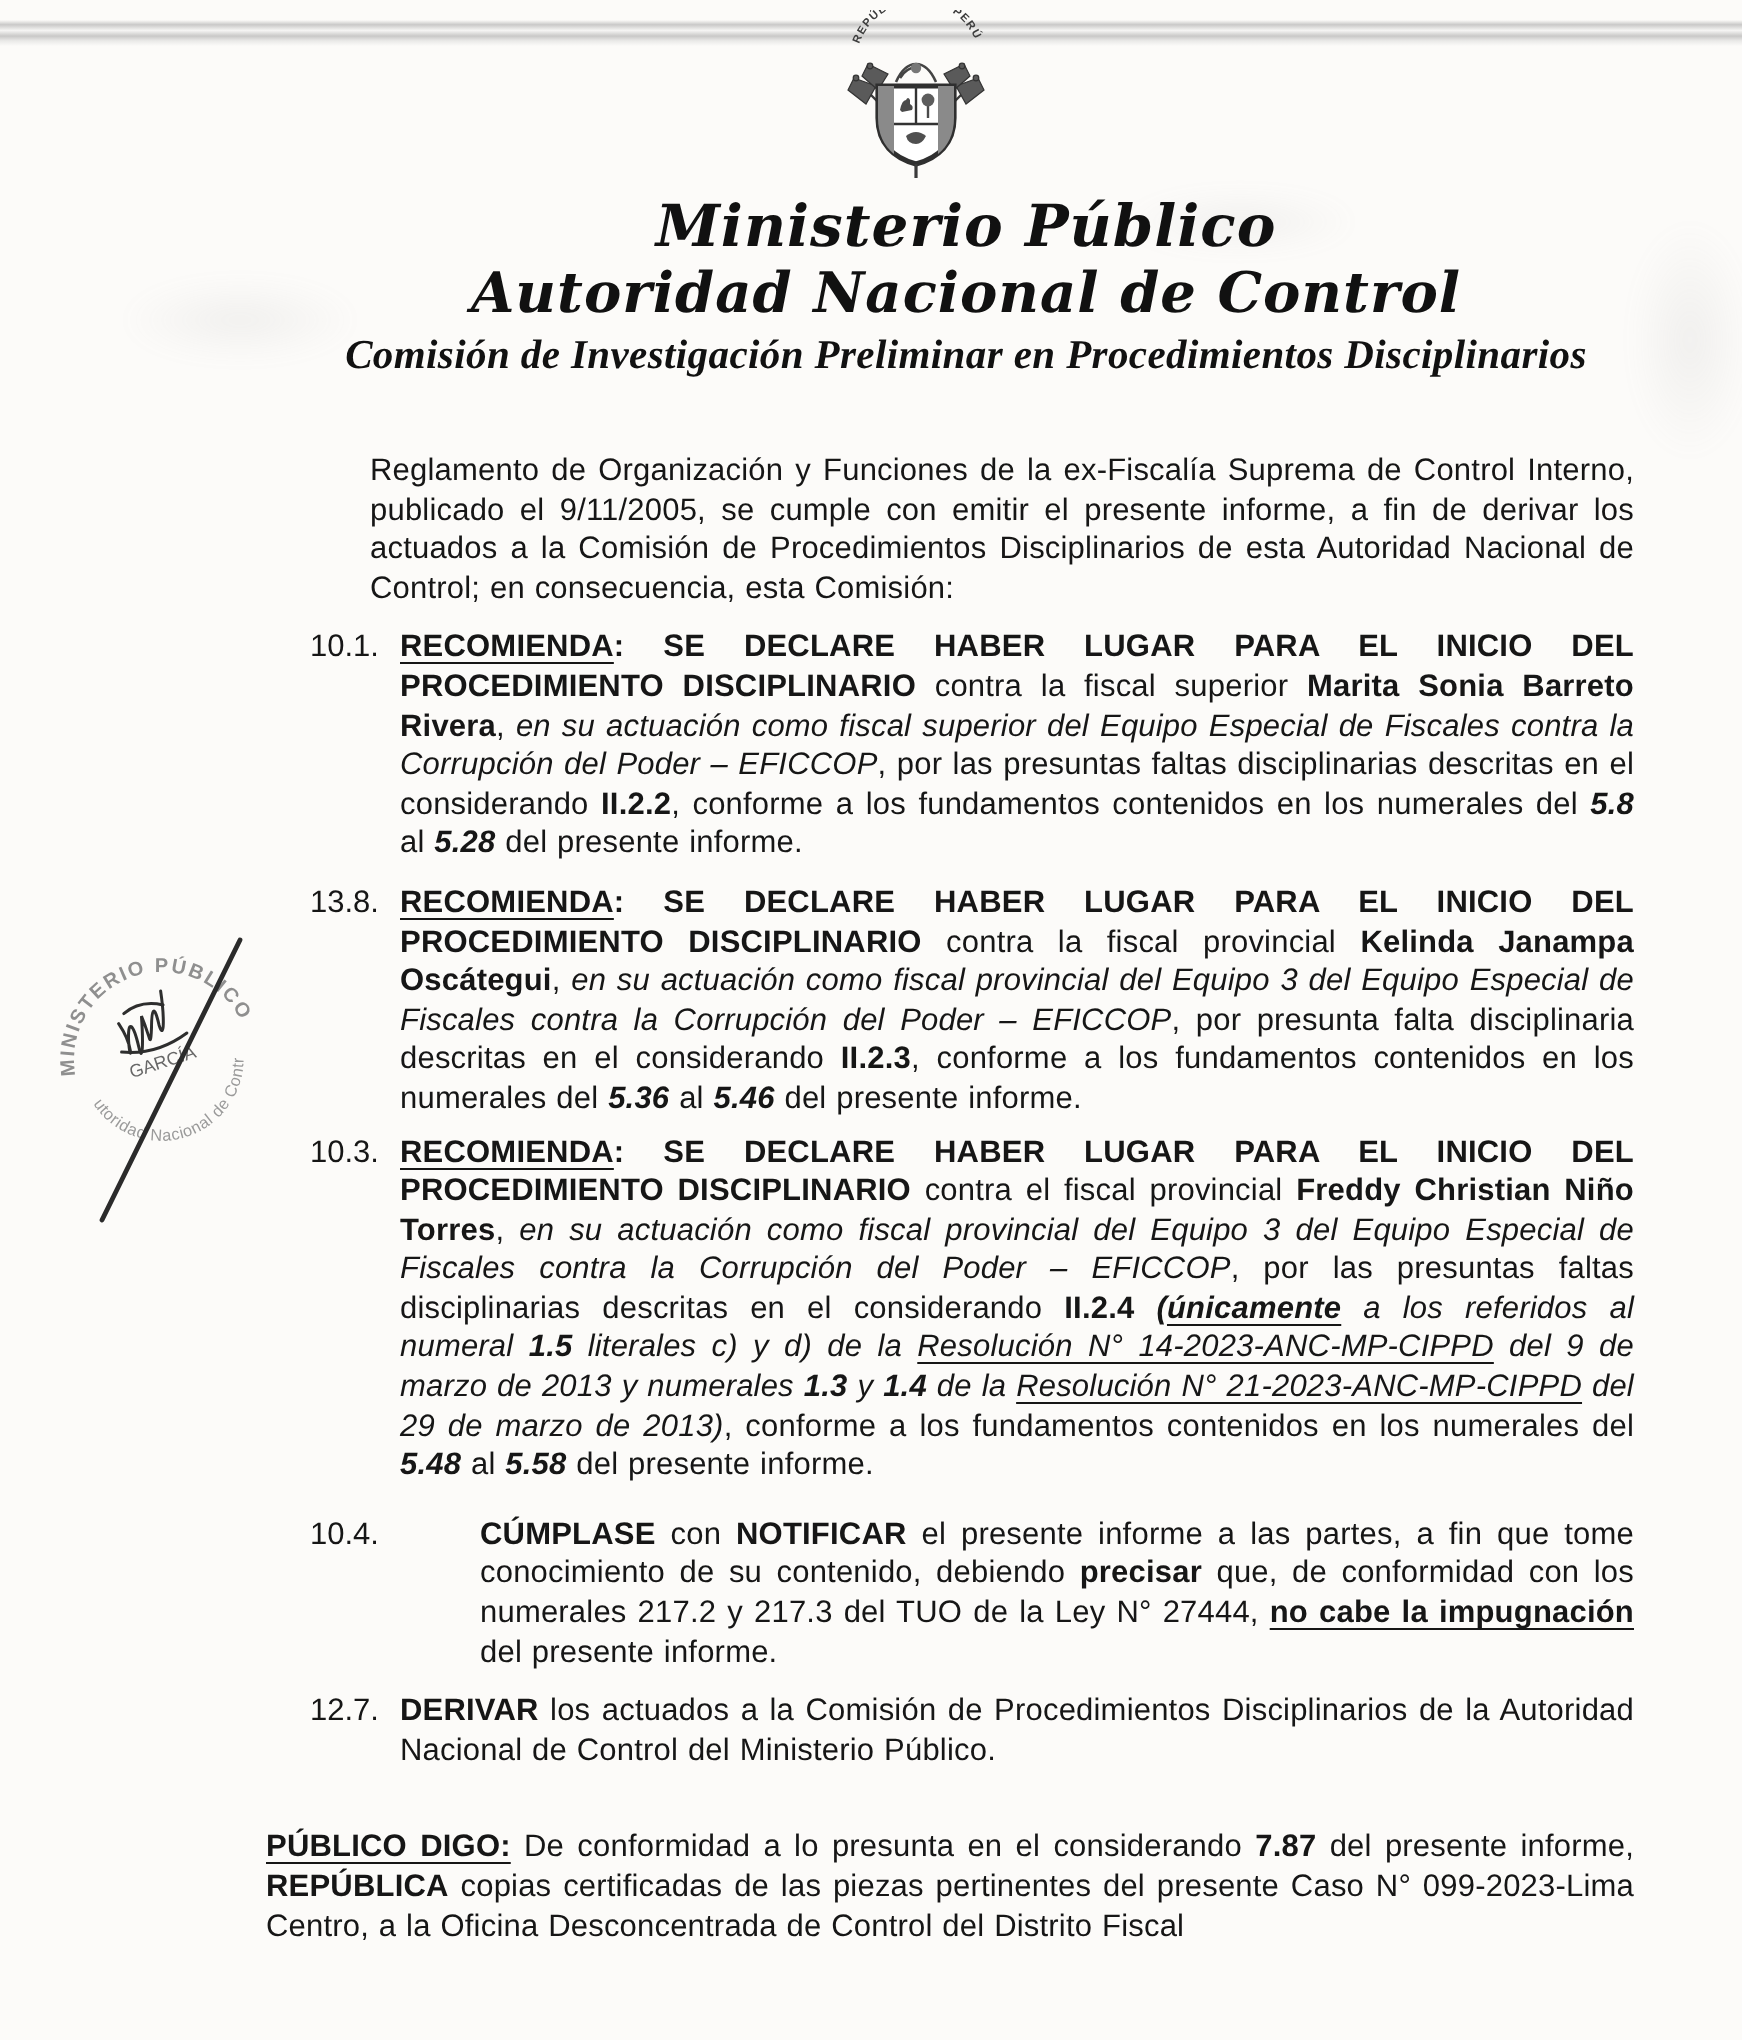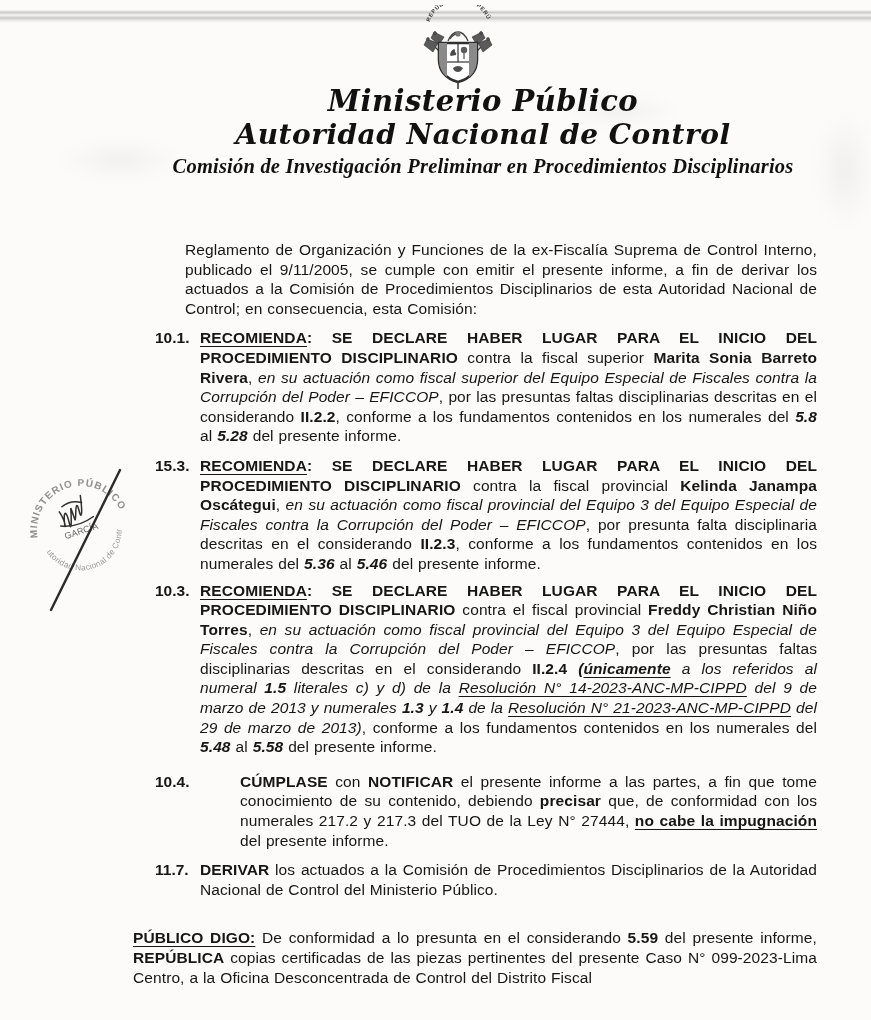--- a/index.html
+++ b/index.html
@@ -15,33 +15,33 @@
       rgba(160,160,160,0) 0%, rgba(160,160,160,.55) 18%, rgba(230,230,230,.3) 40%,
       rgba(150,150,150,.5) 62%, rgba(200,200,200,.35) 80%, rgba(160,160,160,0) 100%);
   }
   .smudge{position:absolute;border-radius:50%;filter:blur(6px);opacity:.12;background:radial-gradient(#9a9a9a,transparent 70%);}
   .smudge.a{left:815px;top:110px;width:60px;height:120px;}
   .smudge.b{left:60px;top:140px;width:120px;height:40px;}
   .smudge.c{left:560px;top:96px;width:120px;height:30px;}
 
   
   .coat{position:absolute;left:413px;top:5px;}
-  .hdr{position:absolute;left:95px;top:84px;width:776px;text-align:center;
+  .hdr{position:absolute;left:95px;top:96px;width:776px;text-align:center;
        font-family:"DejaVu Serif","Liberation Serif",serif;font-style:italic;color:#111;}
   .hdr .t1{font-size:29px;font-weight:600;letter-spacing:.5px;line-height:34px;}
   .hdr .t2{font-size:28px;font-weight:600;letter-spacing:.5px;line-height:33px;}
   .hdr .t3{font-size:20.5px;font-weight:bold;line-height:30px;letter-spacing:.2px;font-family:Liberation Serif, serif;}
 
   
-  .main{position:absolute;left:133px;top:240px;width:684px;}
+  .main{position:absolute;left:133px;top:226px;width:684px;}
   .para{margin:0;font-size:15.5px;line-height:19.6px;text-align:justify;
         letter-spacing:.1px;word-spacing:.5px;}
   .intro{margin-left:52px;}
   .item{display:flex;margin-top:10px;}
-  .item .num{flex:none;width:45px;font-weight:bold;font-size:15.5px;line-height:19.6px;margin-left:22px;}
+  .item .num{flex:none;width:45px;font-weight:normal;font-size:15.5px;line-height:19.6px;margin-left:22px;}
   .item .para{flex:1;}
   .sec3{margin-top:7px;}
   .sec4{margin-top:15px;gap:40px;}
   .closing{margin-top:29px;}
   .rb{font-weight:bold;}
   .ri{font-style:italic;}
   .ru{text-decoration:underline;text-underline-offset:2.5px;text-decoration-thickness:1.4px;}
 
   
   .stamp{position:absolute;left:14px;top:456px;}
@@ -142,35 +142,35 @@
 
   <main class="main">
     <p class="para intro"><span>Reglamento de Organización y Funciones de la ex-Fiscalía Suprema de Control Interno, publicado el 9/11/2005, se cumple con emitir el presente informe, a fin de derivar los actuados a la Comisión de Procedimientos Disciplinarios de esta Autoridad Nacional de Control; en consecuencia, esta Comisión:</span></p>
 
     <div class="item">
       <span class="num">10.1.</span>
       <p class="para"><span class="rb ru">RECOMIENDA</span><span class="rb">: </span><span class="rb">SE DECLARE HABER LUGAR PARA EL INICIO DEL PROCEDIMIENTO DISCIPLINARIO</span><span> contra la fiscal superior </span><span class="rb">Marita Sonia Barreto Rivera</span><span>, </span><span class="ri">en su actuación como fiscal superior del Equipo Especial de Fiscales contra la Corrupción del Poder – EFICCOP</span><span>, por las presuntas faltas disciplinarias descritas en el considerando </span><span class="rb">II.2.2</span><span>, conforme a los fundamentos contenidos en los numerales del </span><span class="rb ri">5.8</span><span> al </span><span class="rb ri">5.28</span><span> del presente informe.</span></p>
     </div>
 
     <div class="item">
-      <span class="num">15.3.</span>
+      <span class="num">13.8.</span>
       <p class="para"><span class="rb ru">RECOMIENDA</span><span class="rb">: </span><span class="rb">SE DECLARE HABER LUGAR PARA EL INICIO DEL PROCEDIMIENTO DISCIPLINARIO</span><span> contra la fiscal provincial </span><span class="rb">Kelinda Janampa Oscátegui</span><span>, </span><span class="ri">en su actuación como fiscal provincial del Equipo 3 del Equipo Especial de Fiscales contra la Corrupción del Poder – EFICCOP</span><span>, por presunta falta disciplinaria descritas en el considerando </span><span class="rb">II.2.3</span><span>, conforme a los fundamentos contenidos en los numerales del </span><span class="rb ri">5.36</span><span> al </span><span class="rb ri">5.46</span><span> del presente informe.</span></p>
     </div>
 
     <div class="item sec3">
       <span class="num">10.3.</span>
       <p class="para"><span class="rb ru">RECOMIENDA</span><span class="rb">: </span><span class="rb">SE DECLARE HABER LUGAR PARA EL INICIO DEL PROCEDIMIENTO DISCIPLINARIO</span><span> contra el fiscal provincial </span><span class="rb">Freddy Christian Niño Torres</span><span>, </span><span class="ri">en su actuación como fiscal provincial del Equipo 3 del Equipo Especial de Fiscales contra la Corrupción del Poder – EFICCOP</span><span>, por las presuntas faltas disciplinarias descritas en el considerando </span><span class="rb">II.2.4</span><span class="rb ri"> (</span><span class="rb ri ru">únicamente</span><span class="ri"> a los referidos al numeral </span><span class="rb ri">1.5</span><span class="ri"> literales c) y d) de la </span><span class="ri ru">Resolución N° 14-2023-ANC-MP-CIPPD</span><span class="ri"> del 9 de marzo de 2013 y numerales </span><span class="rb ri">1.3</span><span class="ri"> y </span><span class="rb ri">1.4</span><span class="ri"> de la </span><span class="ri ru">Resolución N° 21-2023-ANC-MP-CIPPD</span><span class="ri"> del 29 de marzo de 2013)</span><span>, conforme a los fundamentos contenidos en los numerales del </span><span class="rb ri">5.48</span><span> al </span><span class="rb ri">5.58</span><span> del presente informe.</span></p>
     </div>
 
     <div class="item sec4">
       <span class="num">10.4.</span>
       <p class="para"><span class="rb">CÚMPLASE</span><span> con </span><span class="rb">NOTIFICAR</span><span> el presente informe a las partes, a fin que tome conocimiento de su contenido, debiendo </span><span class="rb">precisar</span><span> que, de conformidad con los numerales 217.2 y 217.3 del TUO de la Ley N° 27444, </span><span class="rb ru">no cabe la impugnación</span><span> del presente informe.</span></p>
     </div>
 
     <div class="item">
-      <span class="num">11.7.</span>
+      <span class="num">12.7.</span>
       <p class="para"><span class="rb">DERIVAR</span><span> los actuados a la Comisión de Procedimientos Disciplinarios de la Autoridad Nacional de Control del Ministerio Público.</span></p>
     </div>
 
-    <p class="para closing"><span class="rb ru">PÚBLICO DIGO:</span><span> De conformidad a lo presunta en el considerando </span><span class="rb">5.59</span><span> del presente informe, </span><span class="rb">REPÚBLICA</span><span> copias certificadas de las piezas pertinentes del presente Caso N° 099-2023-Lima Centro, a la Oficina Desconcentrada de Control del Distrito Fiscal</span></p>
+    <p class="para closing"><span class="rb ru">PÚBLICO DIGO:</span><span> De conformidad a lo presunta en el considerando </span><span class="rb">7.87</span><span> del presente informe, </span><span class="rb">REPÚBLICA</span><span> copias certificadas de las piezas pertinentes del presente Caso N° 099-2023-Lima Centro, a la Oficina Desconcentrada de Control del Distrito Fiscal</span></p>
   </main>
 
 </div>
 
 </body></html>

